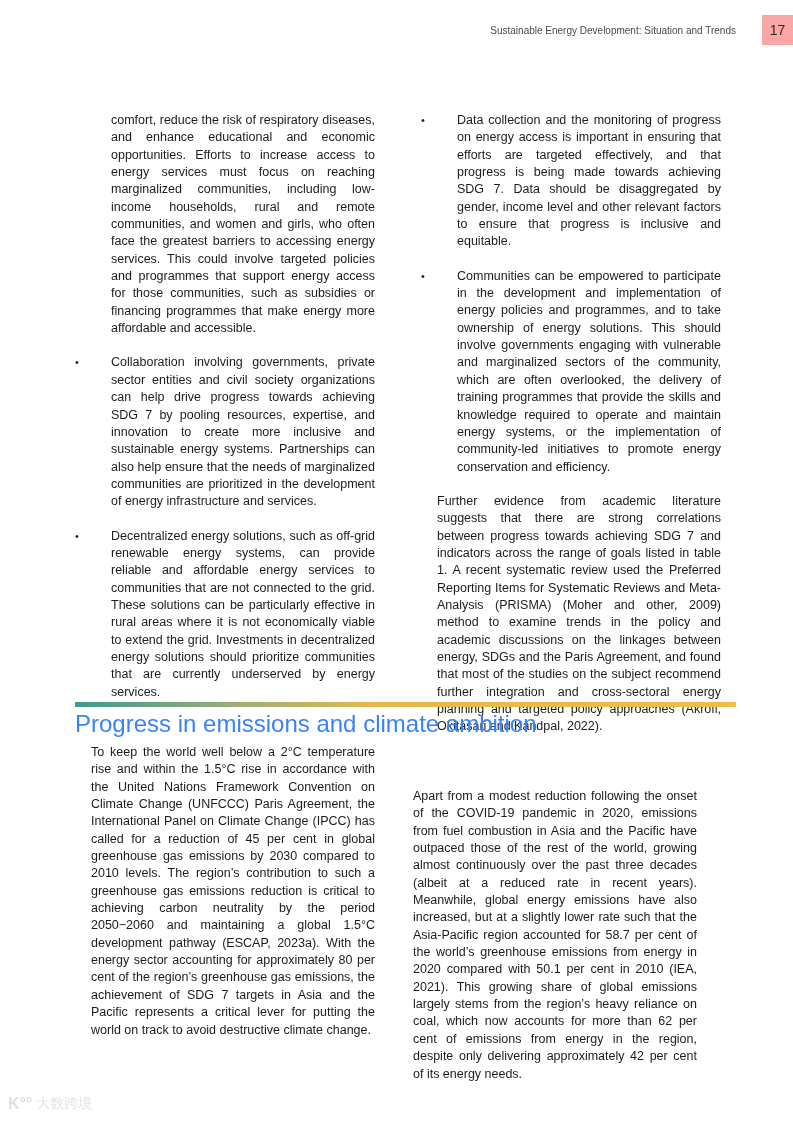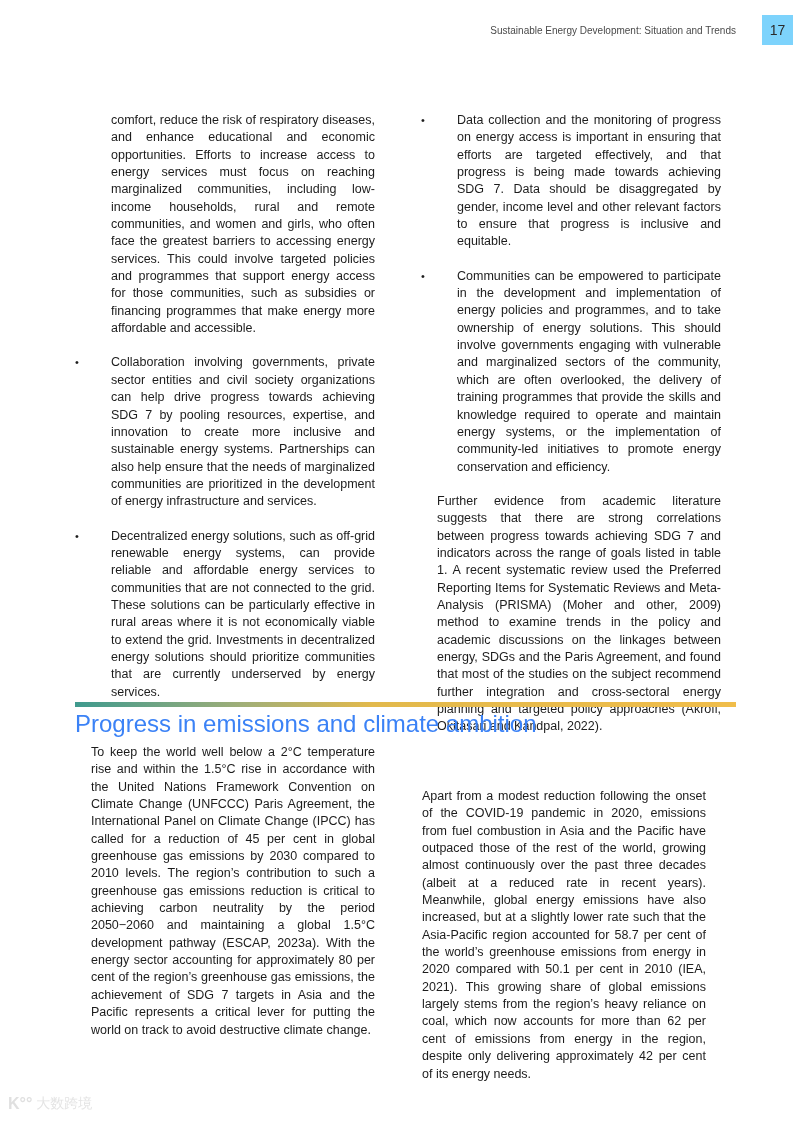--- a/index.html
+++ b/index.html
@@ -6,21 +6,21 @@
     body {
       width: 793px; height: 1122px; position: relative; overflow: hidden;
       font-family: "Liberation Sans", sans-serif; color: #1c1c1c;
     }
     .running-head {
       position: absolute; right: 57px; top: 25px;
       font-size: 10px; color: #4a4a4a; letter-spacing: 0;
     }
     .page-badge {
       position: absolute; left: 762px; top: 15px; width: 31px; height: 30px;
-      background: #7dd3fc; color: #2a2a2a; font-size: 14px;
+      background: #fca5a5; color: #2a2a2a; font-size: 14px;
       display: flex; align-items: center; justify-content: center;
     }
     .col {
       position: absolute; width: 316px;
       font-size: 12.5px; line-height: 17.35px; text-align: justify;
     }
     .col p { margin: 16px; }
     .bullet { position: relative; padding-left: 20px; margin-bottom: 17px; }
     .bullet .dot { position: absolute; left: 0; top: 0; font-size: 11px; }
     .col-left-top { left: 75px; top: 96px; }
@@ -28,21 +28,21 @@
     .col-right-top { left: 421px; top: 96px; }
     .rule {
       position: absolute; left: 75px; top: 702px; width: 661px; height: 5px;
       background: linear-gradient(90deg, #3f9a8e 0%, #9fae78 25%, #e2b94c 45%, #f0bd4a 100%);
     }
     .section-title {
       position: absolute; left: 75px; top: 710px;
       font-size: 24px; color: #3b82f6; font-weight: normal; margin: 0;
     }
     .col-left-bottom { left: 75px; top: 728px; }
-    .col-right-bottom { left: 406px; top: 772px; }
+    .col-right-bottom { left: 397px; top: 772px; }
     .watermark {
       position: absolute; left: 8px; top: 1095px;
       font-size: 14px; color: #e4e4e4; display: flex; align-items: center; gap: 4px;
     }
     .watermark .logo { font-size: 16px; font-weight: bold; color: #e0e0e0; }
   </style>
 </head>
 <body>
 
 <div>

